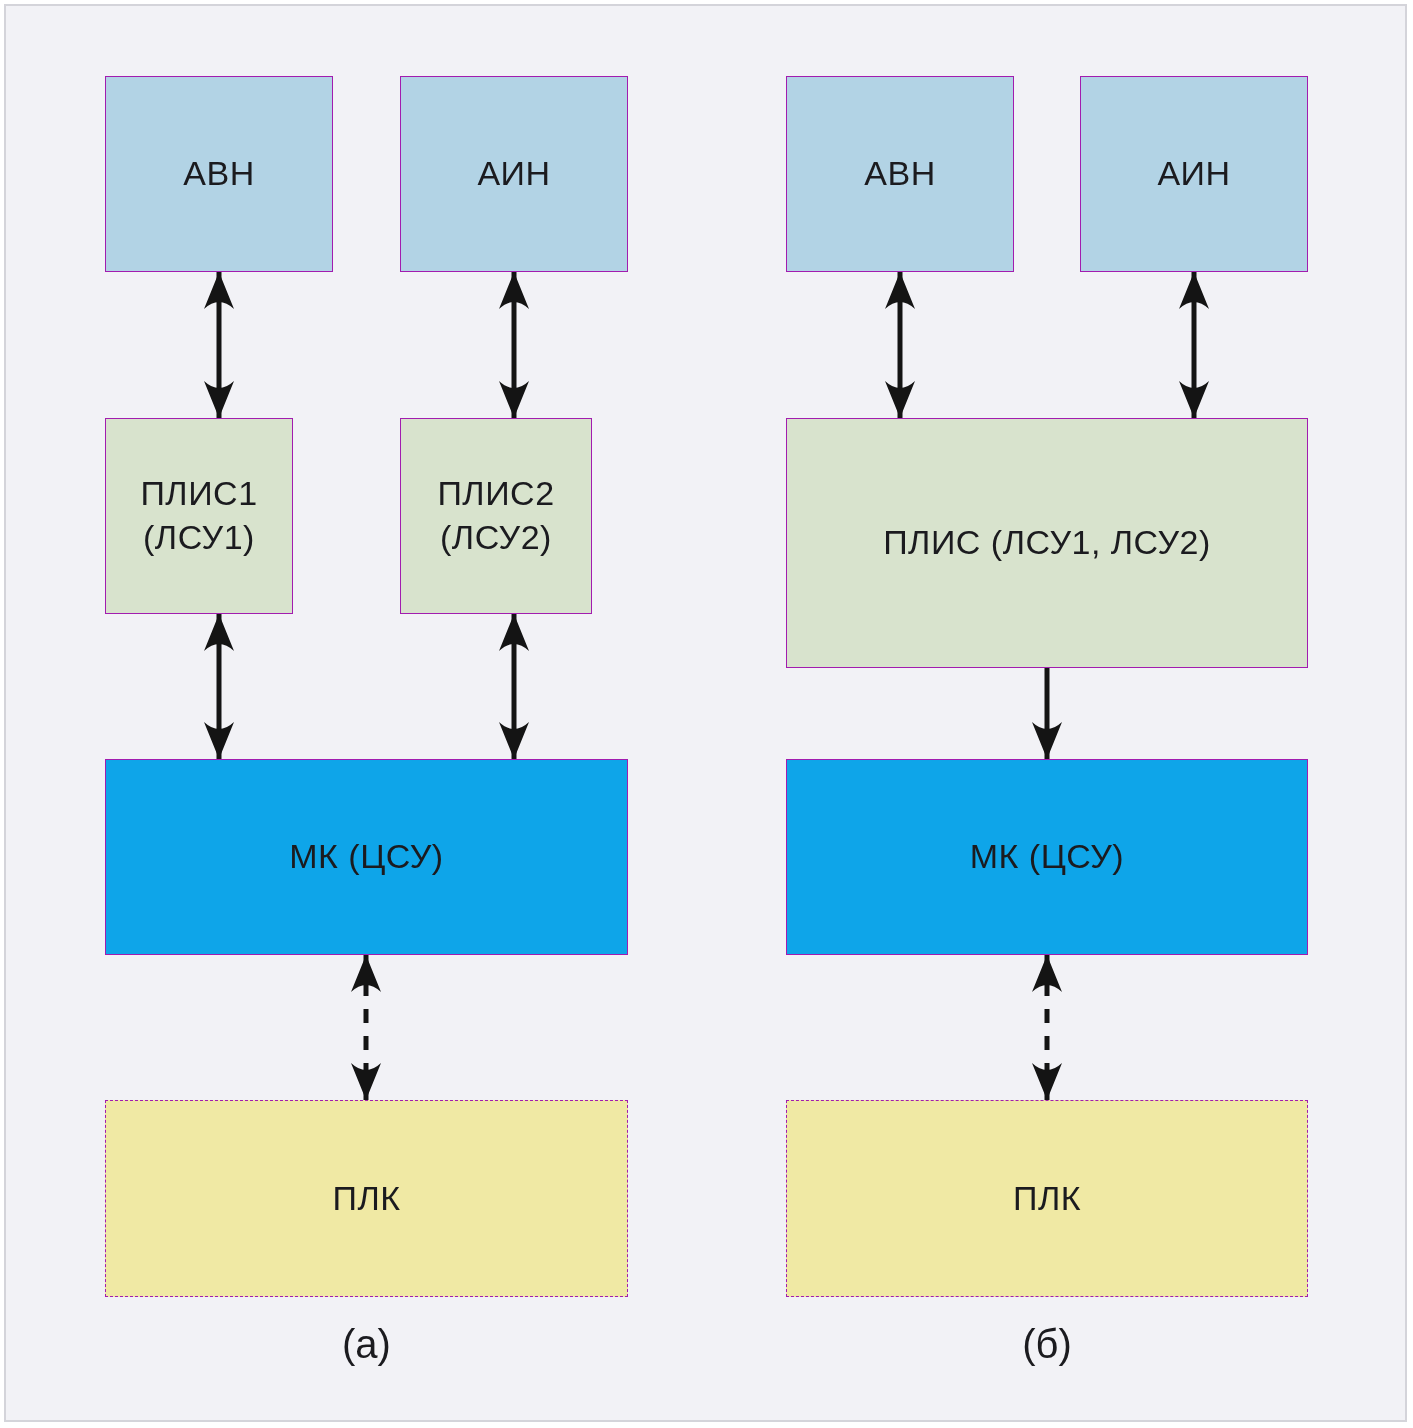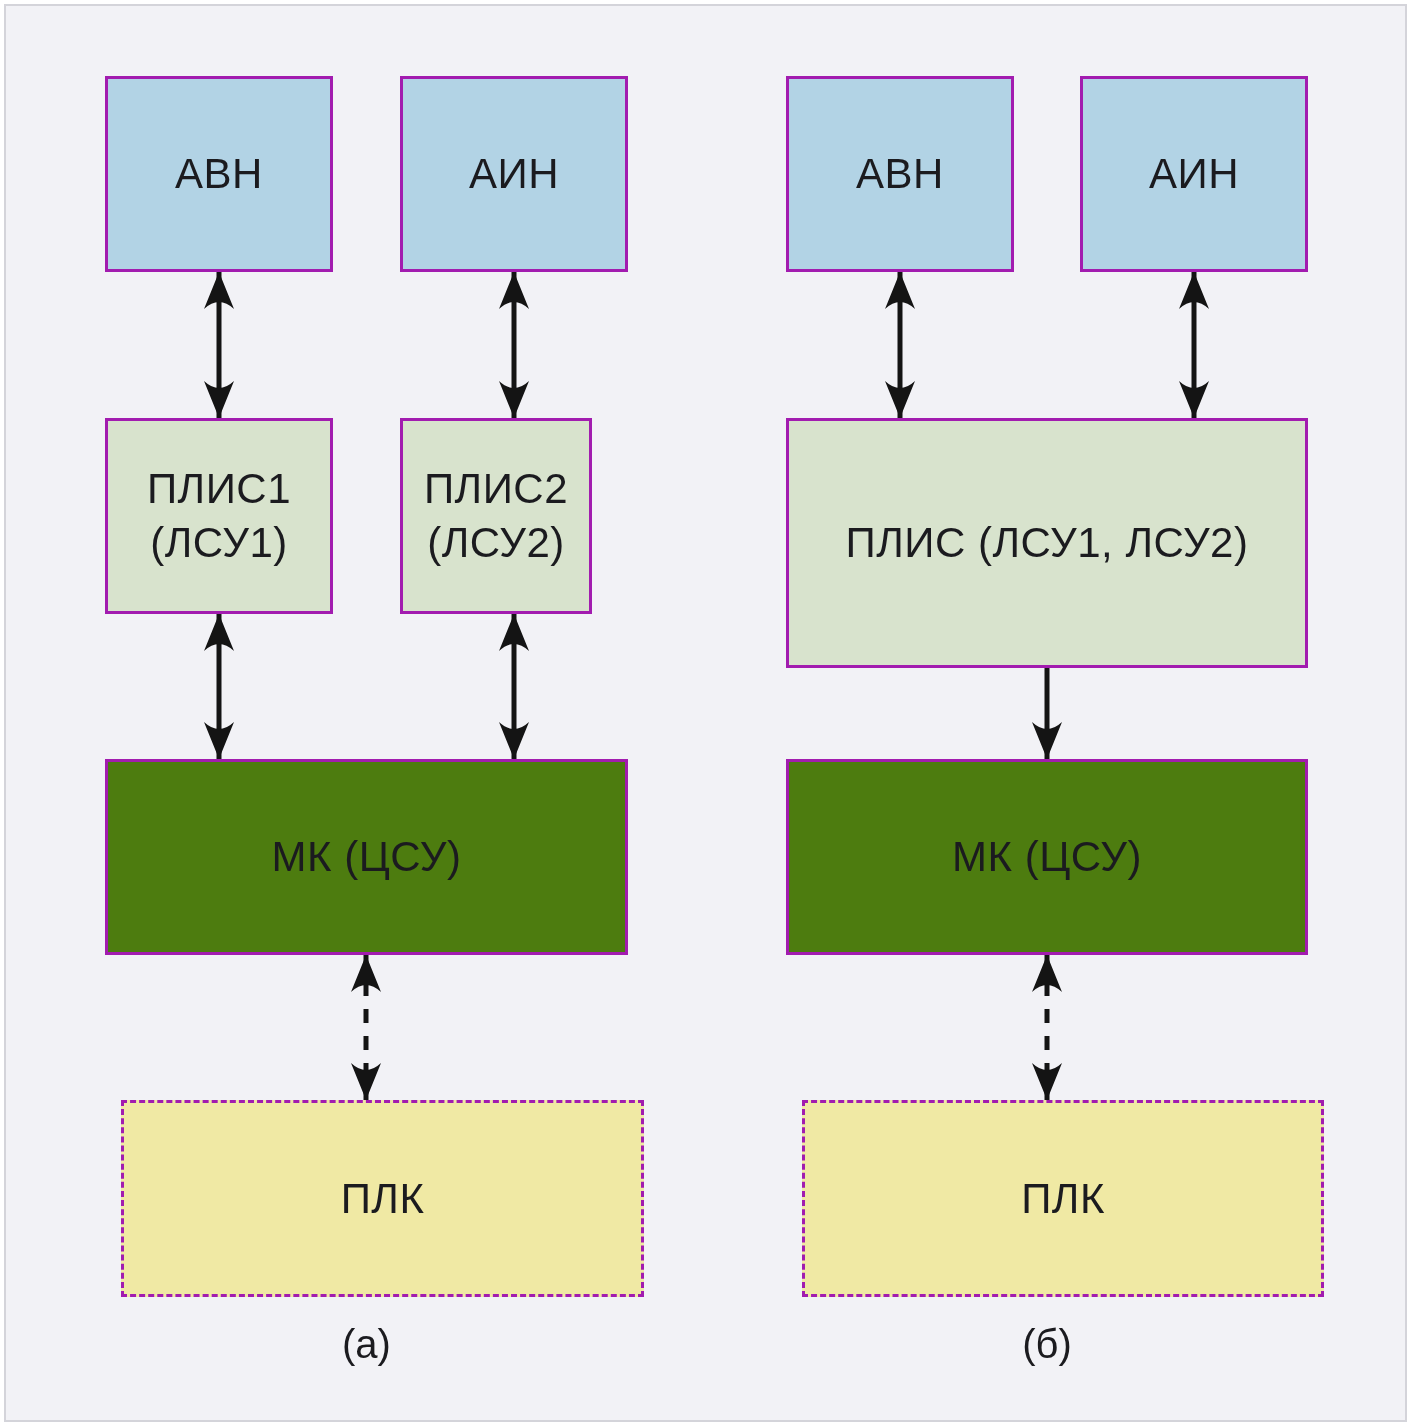--- a/index.html
+++ b/index.html
@@ -7,29 +7,29 @@
     position:relative;width:1413px;height:1428px;background:#ffffff;
     font-family:"Liberation Sans", sans-serif;color:#1b1b1f;
     overflow:hidden;
   }
   .panel{
     position:absolute;left:4px;top:4px;width:1403px;height:1418px;
     background:#f2f2f6;border:2px solid #d4d4da;box-sizing:border-box;
   }
   .block{
     position:absolute;box-sizing:border-box;
-    border:3px solid #a21caf;
+    border:1px solid #a21caf;
     display:flex;flex-direction:column;align-items:center;justify-content:center;
-    font-size:42px;line-height:1.28;text-align:center;
+    font-size:34px;line-height:1.28;text-align:center;
     letter-spacing:0.5px;
   }
   .blue{background:#b2d3e5;}
   .green{background:#d8e3cd;}
-  .red{background:#4d7c0f;}
-  .yellow{background:#f0e9a4;border-style:dashed;margin-left:16px;}
+  .red{background:#0ea5e9;}
+  .yellow{background:#f0e9a4;border-style:dashed;}
   .caption{
     position:absolute;font-size:40px;text-align:center;
   }
   svg.arrows{position:absolute;left:0;top:0;width:1413px;height:1428px;pointer-events:none;}
   .arrow{stroke:#141414;stroke-width:5;fill:none;}
   .arrow-dashed{stroke-dasharray:14 13;}
 </style>
 </head>
 <body>
 
@@ -54,21 +54,21 @@
     <line class="arrow" x1="1047" y1="614" x2="1047" y2="759" marker-start="url(#ah)" marker-end="url(#ah)"></line>
     <line class="arrow arrow-dashed" x1="1047" y1="955" x2="1047" y2="1100" marker-start="url(#ah)" marker-end="url(#ah)"></line>
   </svg>
 
   <div class="block blue" style="left:105px;top:76px;width:228px;height:196px">
     <span>АВН</span>
   </div>
   <div class="block blue" style="left:400px;top:76px;width:228px;height:196px">
     <span>АИН</span>
   </div>
-  <div class="block green" style="left:105px;top:418px;width:228px;height:196px">
+  <div class="block green" style="left:105px;top:418px;width:188px;height:196px">
     <span>ПЛИС1</span>
     <span>(ЛСУ1)</span>
   </div>
   <div class="block green" style="left:400px;top:418px;width:192px;height:196px">
     <span>ПЛИС2</span>
     <span>(ЛСУ2)</span>
   </div>
   <div class="block red" style="left:105px;top:759px;width:523px;height:196px">
     <span>МК (ЦСУ)</span>
   </div>

